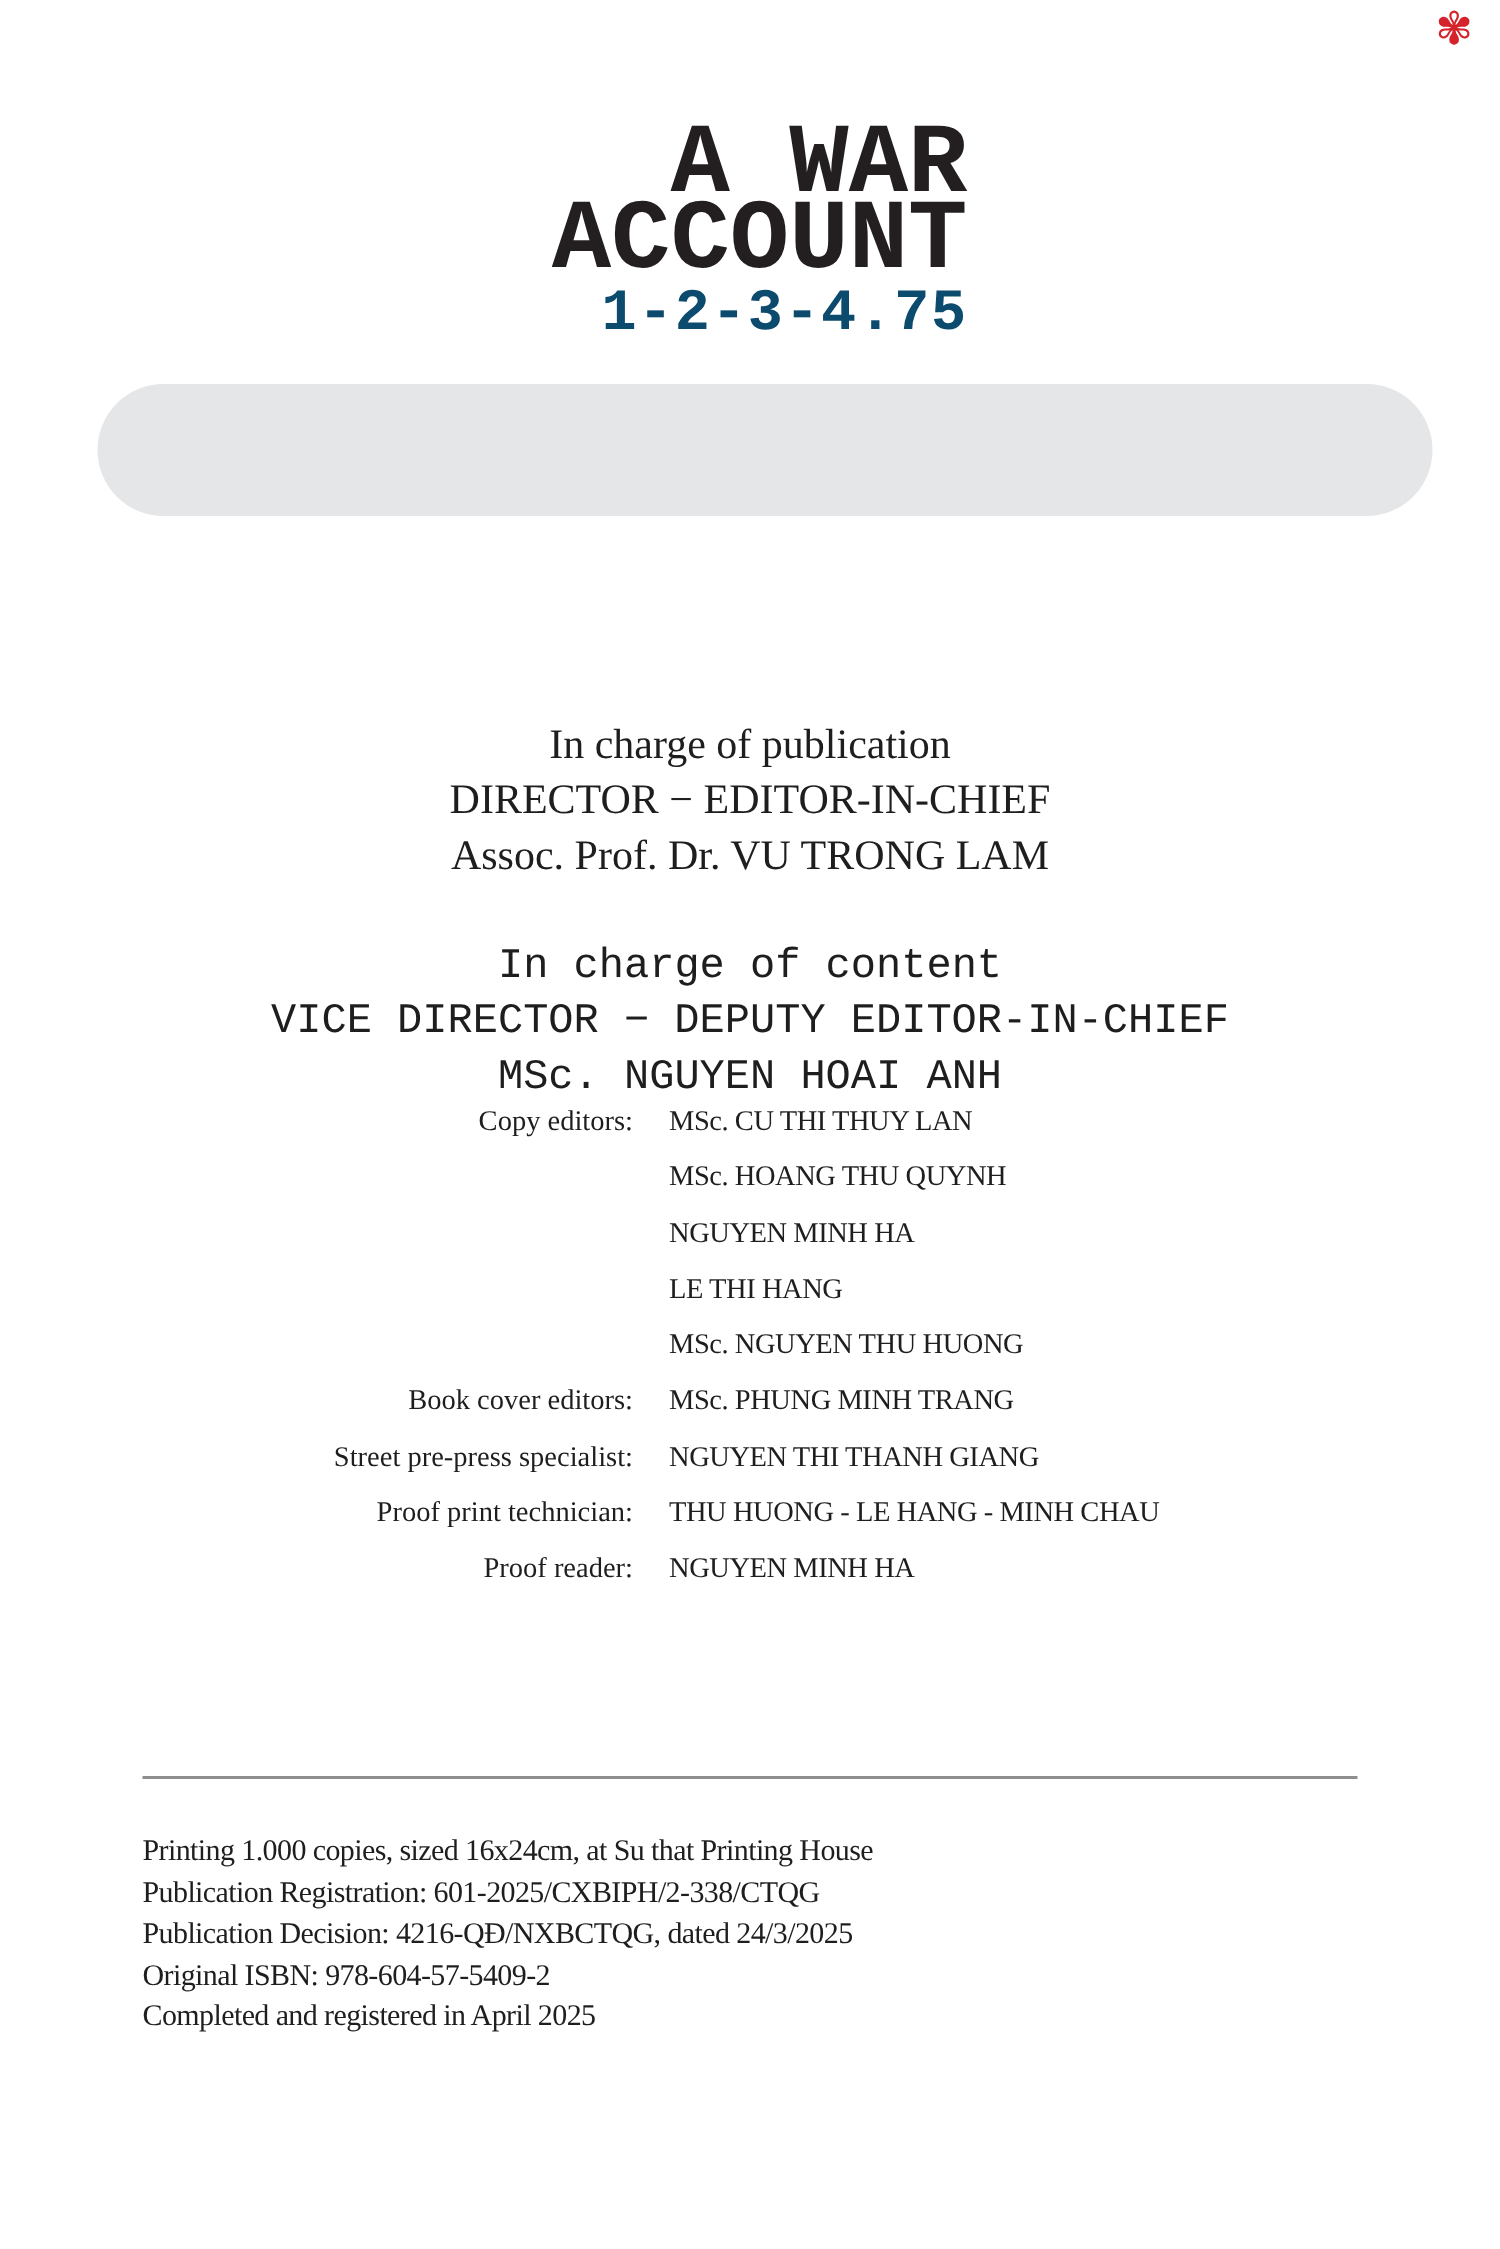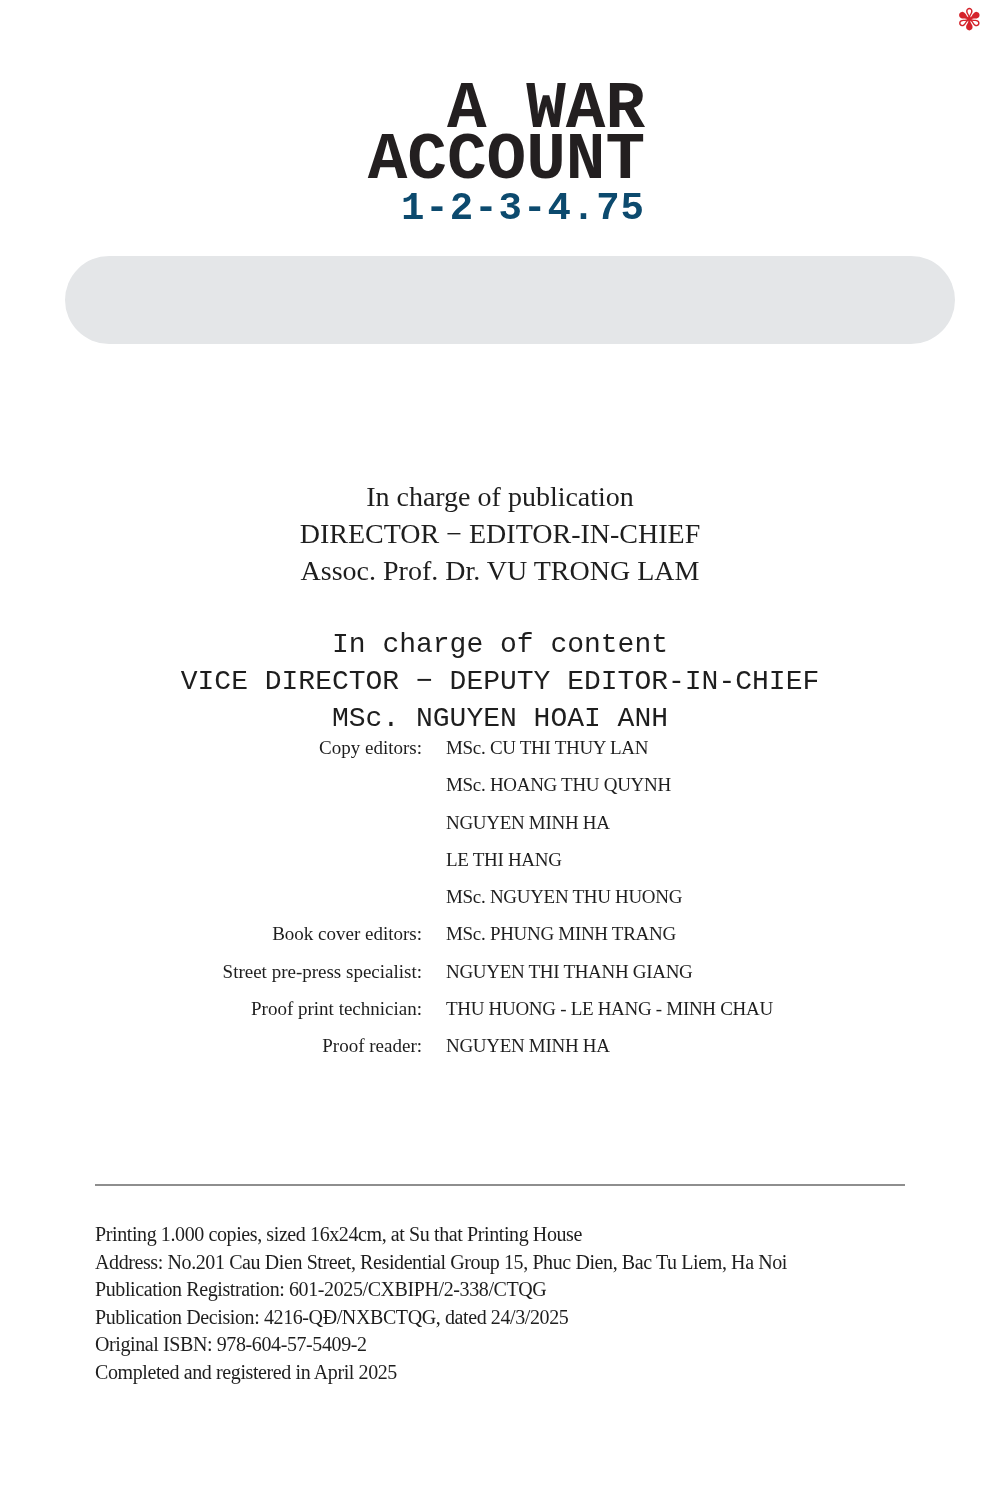--- a/index.html
+++ b/index.html
@@ -176,20 +176,19 @@
     <div class="credit-row">
       <span class="credit-label">Proof reader:</span>
       <span class="credit-value">NGUYEN MINH HA</span>
     </div>
   </div>
 
   <div class="rule"></div>
 
   <div class="imprint">
     <div>Printing 1.000 copies, sized 16x24cm, at Su that Printing House</div>
-    <div>Address: No.201 Cau Dien Street, Residential Group 15, Phuc Dien, Bac Tu Liem, Ha Noi</div>
     <div>Publication Registration: 601-2025/CXBIPH/2-338/CTQG</div>
     <div>Publication Decision: 4216-QĐ/NXBCTQG, dated 24/3/2025</div>
     <div>Original ISBN: 978-604-57-5409-2</div>
     <div>Completed and registered in April 2025</div>
   </div>
 
 </div>
 
 </body></html>

